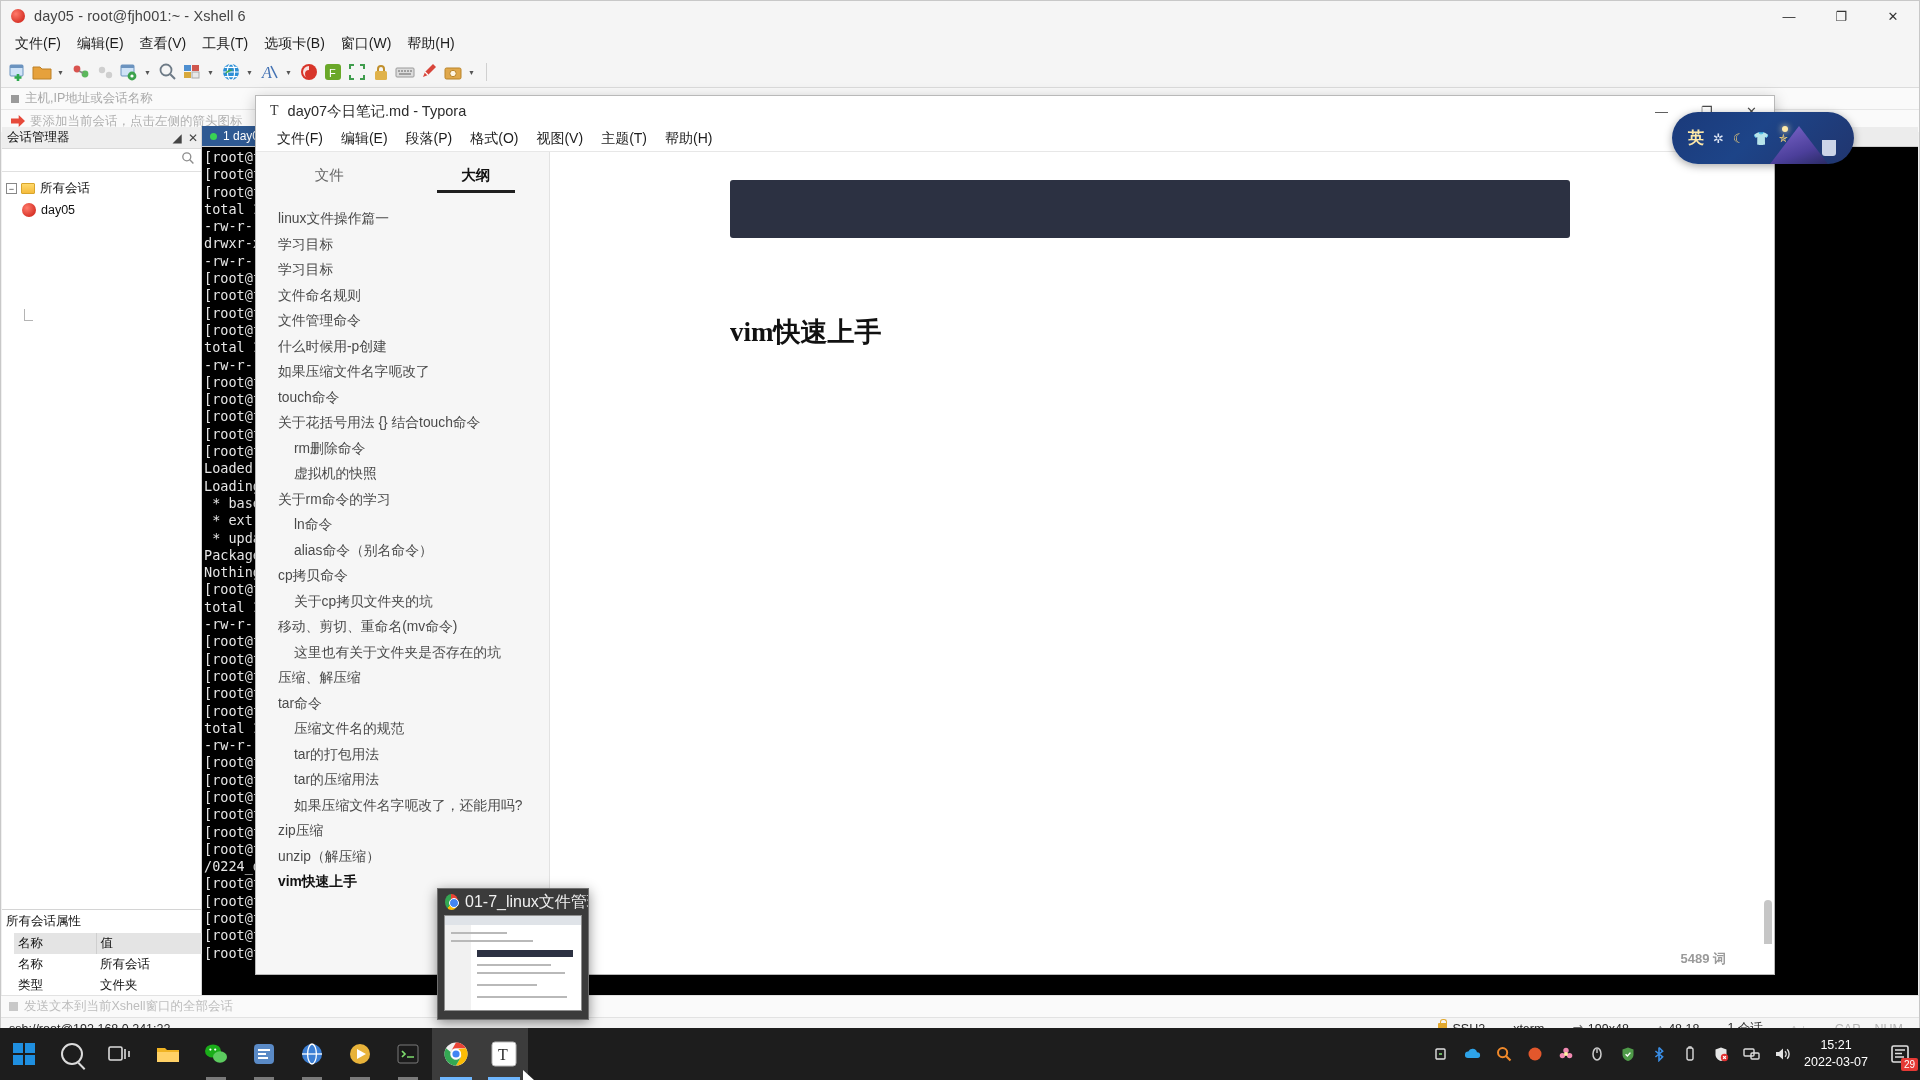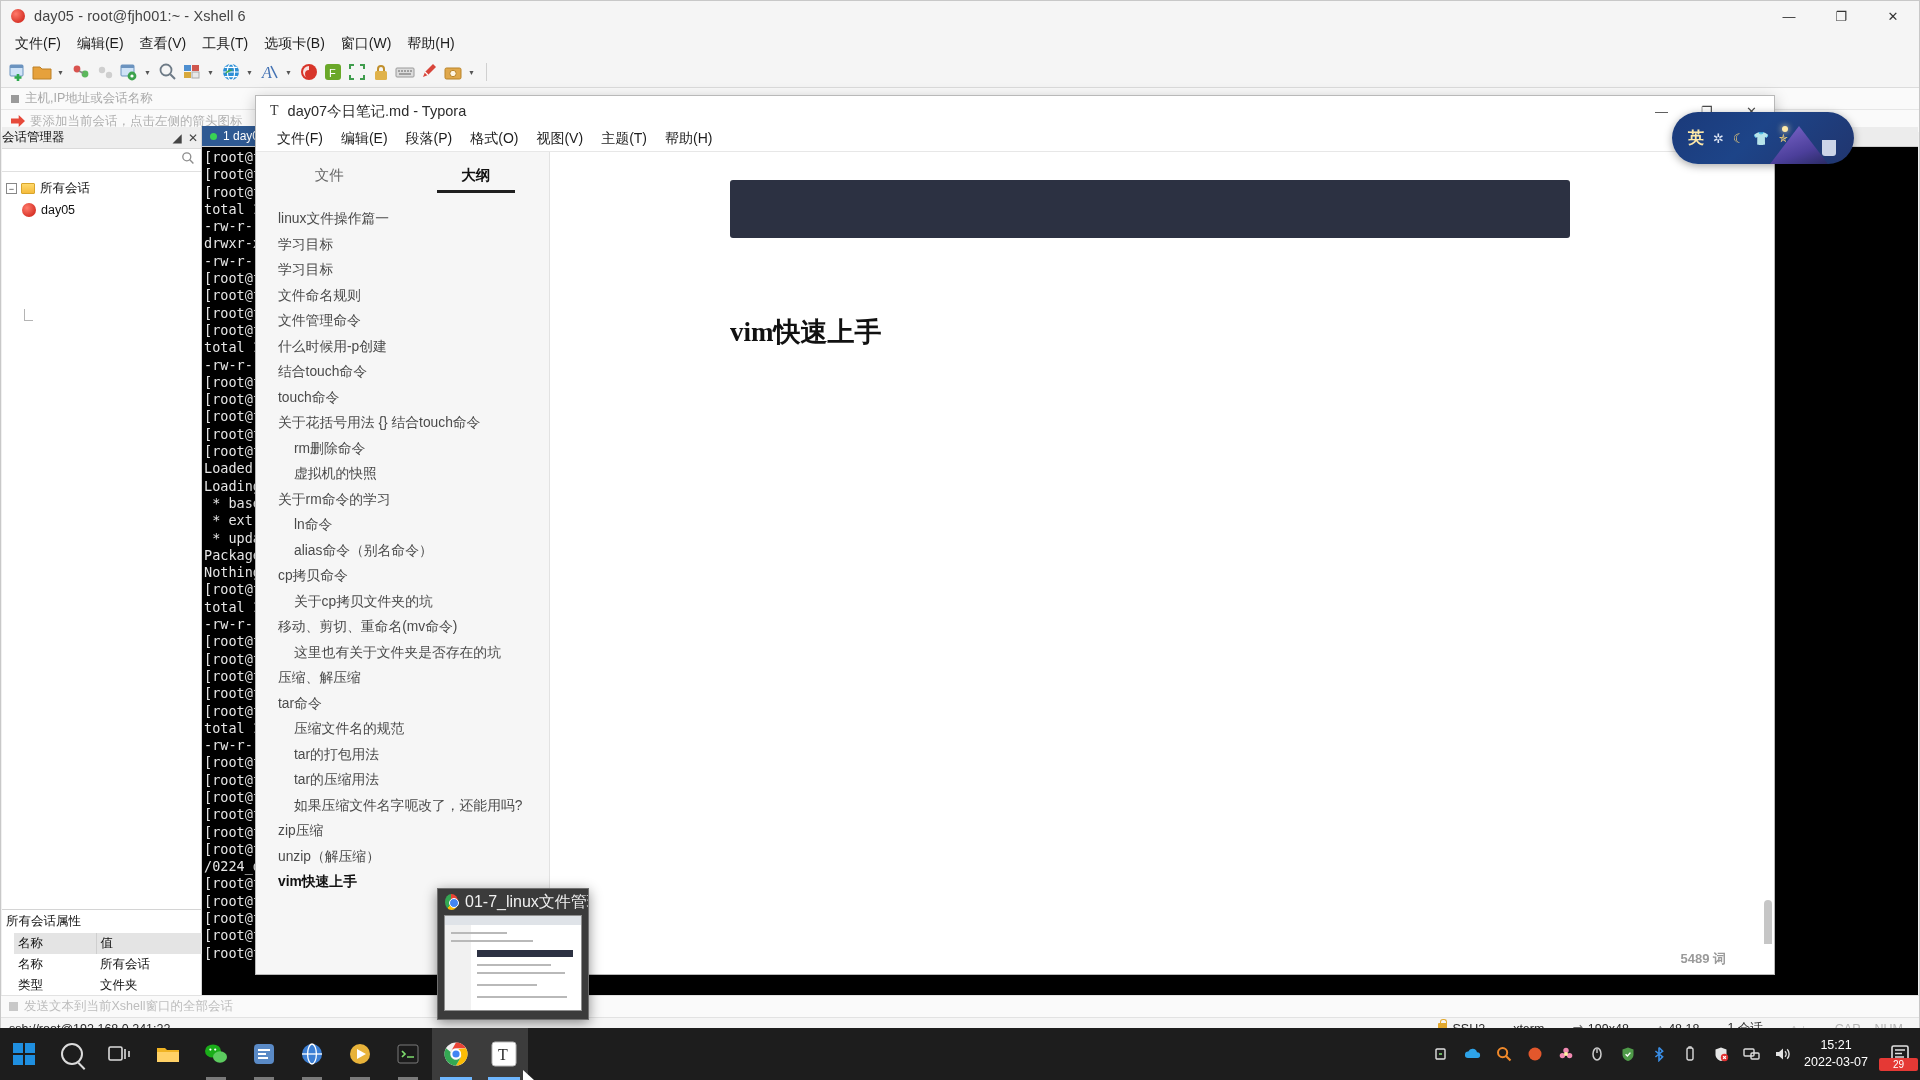--- a/index.html
+++ b/index.html
@@ -86,21 +86,21 @@
 
   
   .sess-panel {
     position: absolute; left: 1px; top: 126px; width: 200px; height: 880px;
     background: #ffffff; border-right: 1px solid #d4d4d4;
   }
   .sess-header {
     height: 22px; background: #eeeeee; display: flex; align-items: center;
     border-bottom: 1px solid #dadada;
   }
-  .sess-header-title { font-size: 12.5px; color: #111; flex: 1; }
+  .sess-header-title { font-size: 12.5px; color: #111; padding-left: 5px; flex: 1; }
   .sess-hdr-btn { width: 16px; text-align: center; font-size: 12px; color: #444; }
   .sess-search {
     height: 23px; border-bottom: 1px solid #e0e0e0;
     display: flex; align-items: center; justify-content: flex-end; padding-right: 6px;
     background: #fff;
   }
   .sess-tree { padding: 6px 0 0 4px; font-size: 12.5px; color: #111; }
   .tree-row { display: flex; align-items: center; height: 21px; }
   .tree-toggle {
     width: 11px; height: 11px; border: 1px solid #888; font-size: 9px;
@@ -354,21 +354,21 @@
     color: #fff; font-size: 12.5px; text-align: center; line-height: 17px;
     padding: 0 12px 0 6px;
   }
   .notif-badge {
     position: relative; width: 40px; height: 52px;
     display: flex; align-items: center; justify-content: center;
   }
   .notif-badge .count {
     position: absolute; right: 2px; bottom: 9px;
     background: #e53935; color: #fff; font-size: 10px;
-    border-radius: 2px; padding: 0 14px; line-height: 13px;
+    border-radius: 2px; padding: 0 3px; line-height: 13px;
   }
   .tb-searchcircle {
     width: 22px; height: 22px; border: 2px solid #dcdcdc; border-radius: 50%;
     position: relative;
   }
   .tb-searchcircle::after {
     content: ""; position: absolute; right: -5px; bottom: -4px;
     width: 9px; height: 2px; background: #dcdcdc; transform: rotate(45deg);
   }
   .cursor-arrow {
@@ -641,21 +641,21 @@
           <div class="ty-sb-tab">文件</div>
           <div class="ty-sb-tab active">大纲</div>
         </div>
         <div class="ty-outline" id="outline">
             <div class="ty-ol-item">linux文件操作篇一</div>
             <div class="ty-ol-item">学习目标</div>
             <div class="ty-ol-item">学习目标</div>
             <div class="ty-ol-item">文件命名规则</div>
             <div class="ty-ol-item">文件管理命令</div>
             <div class="ty-ol-item lvl3">什么时候用-p创建</div>
-            <div class="ty-ol-item">结合touch命令</div>
+            <div class="ty-ol-item">如果压缩文件名字呃改了</div>
             <div class="ty-ol-item">touch命令</div>
             <div class="ty-ol-item lvl3">关于花括号用法 {} 结合touch命令</div>
             <div class="ty-ol-item lvl2">rm删除命令</div>
             <div class="ty-ol-item lvl2">虚拟机的快照</div>
             <div class="ty-ol-item">关于rm命令的学习</div>
             <div class="ty-ol-item lvl2">ln命令</div>
             <div class="ty-ol-item lvl2">alias命令（别名命令）</div>
             <div class="ty-ol-item">cp拷贝命令</div>
             <div class="ty-ol-item lvl2">关于cp拷贝文件夹的坑</div>
             <div class="ty-ol-item">移动、剪切、重命名(mv命令)</div>

